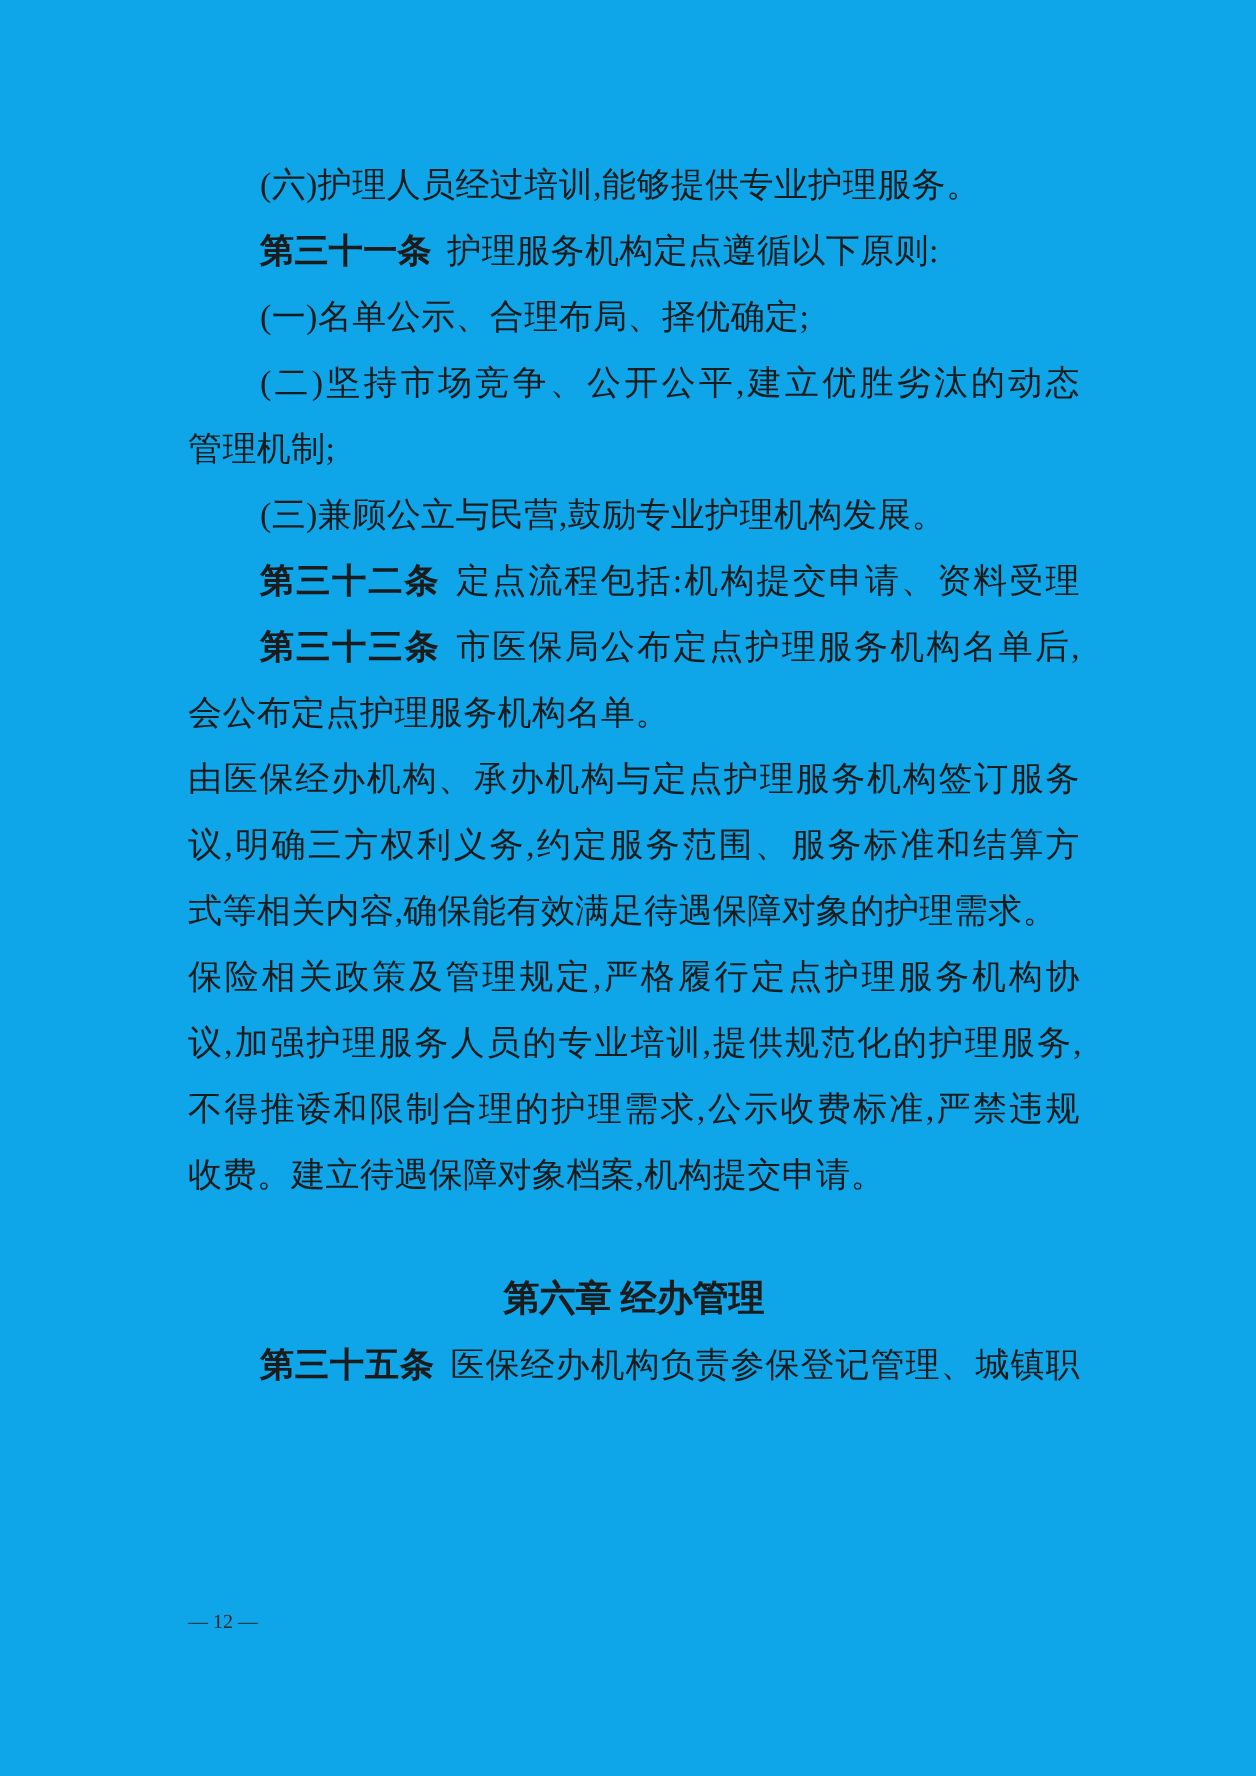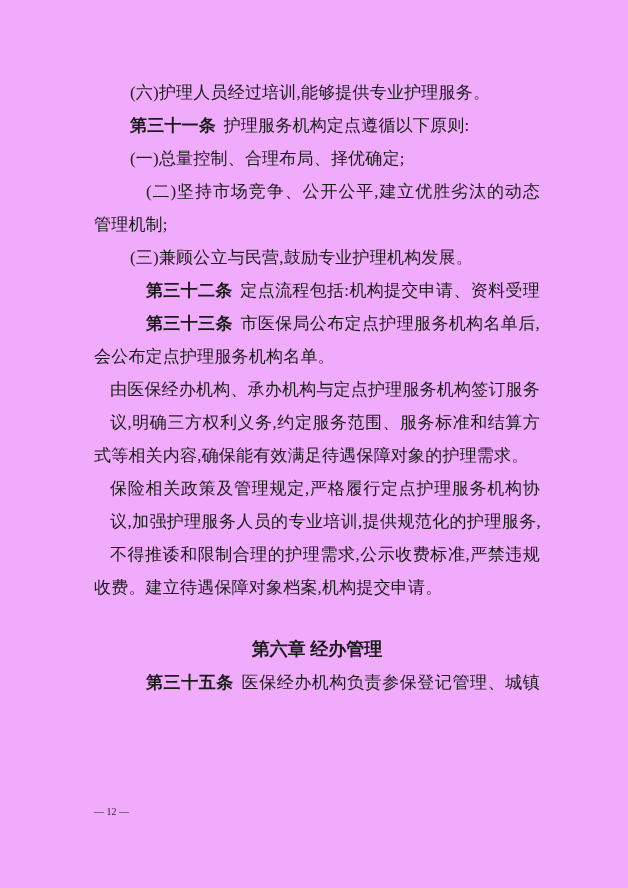--- a/index.html
+++ b/index.html
@@ -4,21 +4,21 @@
 <style>
   html, body {
     margin: 0;
     padding: 0;
     background: #e8e8e8;
   }
   .page {
     position: relative;
     width: 628px;
     height: 888px;
-    background: #f0abfc;
+    background: #0ea5e9;
     overflow: hidden;
     font-family: "Liberation Serif", "DejaVu Serif", serif;
     color: #1b1b1b;
   }
   .content {
     position: absolute;
     top: 76px;
     left: 94px;
     width: 446px;
   }
@@ -30,21 +30,20 @@
     text-align: left;
     letter-spacing: 0.2px;
   }
   .line.indent {
     text-indent: 36px;
   }
   .line.justify {
     text-align: justify;
     text-align-last: justify;
     text-justify: inter-character;
-    margin-left: 16px;
   }
   .line.tight {
     letter-spacing: -0.8px;
   }
   .lead {
     font-weight: bold;
     margin-right: 0.45em;
   }
   .chapter-heading {
     margin-top: 29px;
@@ -66,21 +65,21 @@
     color: #2a2a2a;
   }
 </style>
 </head>
 <body>
 
 <div class="page">
   <div class="content">
       <div class="line indent">(六)护理人员经过培训,能够提供专业护理服务。</div>
       <div class="line indent"><span class="lead">第三十一条</span>护理服务机构定点遵循以下原则:</div>
-      <div class="line indent">(一)总量控制、合理布局、择优确定;</div>
+      <div class="line indent">(一)名单公示、合理布局、择优确定;</div>
       <div class="line indent justify">(二)坚持市场竞争、公开公平,建立优胜劣汰的动态</div>
       <div class="line">管理机制;</div>
       <div class="line indent">(三)兼顾公立与民营,鼓励专业护理机构发展。</div>
       <div class="line indent justify"><span class="lead">第三十二条</span>定点流程包括:机构提交申请、资料受理</div>
       <div class="line indent justify"><span class="lead">第三十三条</span>市医保局公布定点护理服务机构名单后,</div>
       <div class="line">会公布定点护理服务机构名单。</div>
       <div class="line justify">由医保经办机构、承办机构与定点护理服务机构签订服务协</div>
       <div class="line justify">议,明确三方权利义务,约定服务范围、服务标准和结算方</div>
       <div class="line">式等相关内容,确保能有效满足待遇保障对象的护理需求。</div>
       <div class="line justify">保险相关政策及管理规定,严格履行定点护理服务机构协</div>

